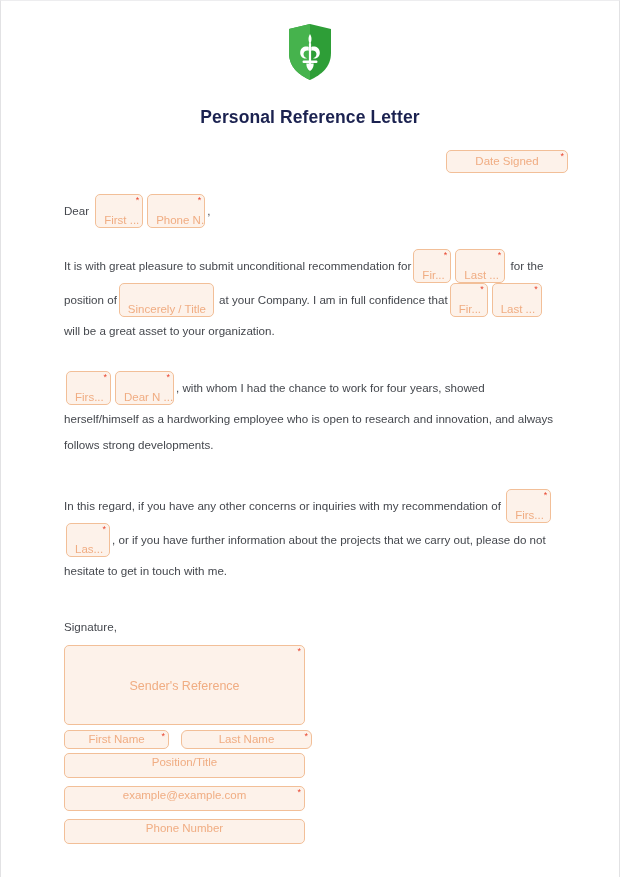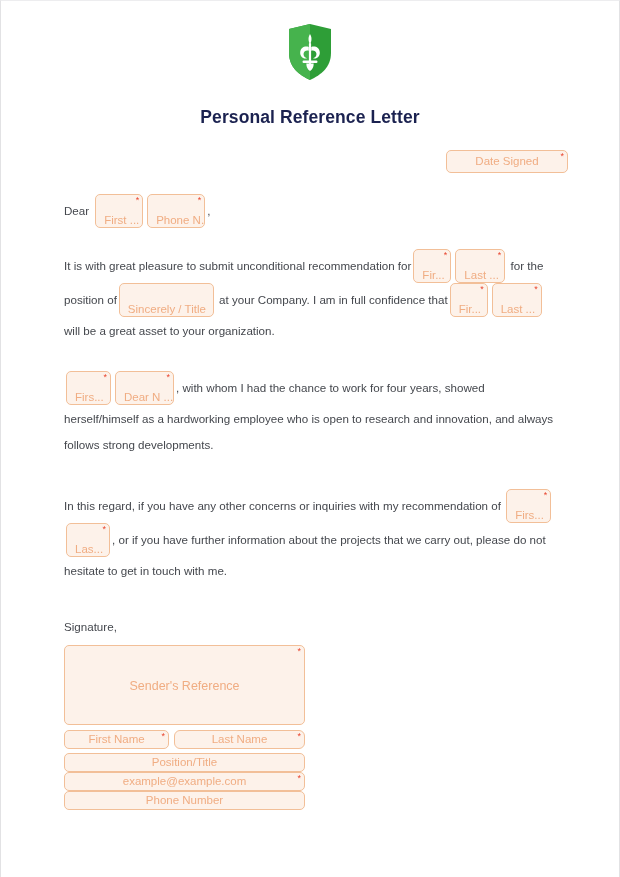--- a/index.html
+++ b/index.html
@@ -131,30 +131,30 @@
     font-size: 12.5px;
   }
 
   
   .contact {
     margin-top: 5px;
     width: 241px;
   }
   .contact-row {
     display: flex;
-    gap: 5px;
+    gap: 12px;
     margin-bottom: 4px;
   }
   .fld-block {
     display: block;
     width: 241px;
-    height: 19px;
+    height: 25px;
     line-height: 17px;
     font-size: 11.5px;
-    margin-bottom: 0;
+    margin-bottom: 8px;
   }
   .fld-half {
     width: 105px;
     height: 19px;
     line-height: 17px;
     font-size: 11.5px;
     flex: none;
   }
   .fld-half.wide { width: 131px; border-radius: 6px; }
 </style>

